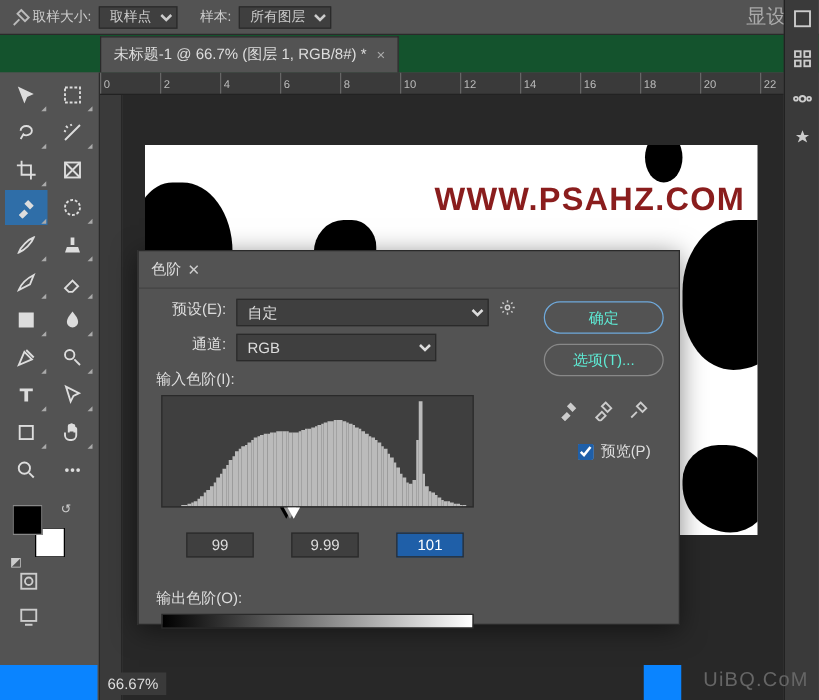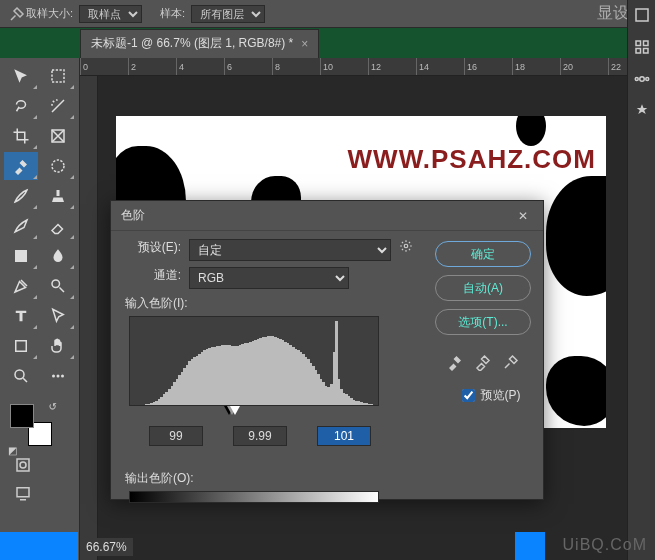--- a/index.html
+++ b/index.html
@@ -36,21 +36,21 @@
 
   .canvas-area { position: absolute; left: 98px; top: 76px; right: 28px; bottom: 0; background: #282828; }
   .doc { position: absolute; left: 18px; top: 40px; width: 490px; height: 312px; background: #fff; overflow: hidden; }
   .blob { position: absolute; background: #000; border-radius: 50%; }
   .watermark { position: absolute; right: 10px; top: 28px; font-size: 26px; font-weight: bold; color: #8a1d1d; letter-spacing: 1px; white-space: nowrap; }
 
   .right-strip { position: absolute; right: 0; top: 0; width: 28px; height: 560px; background: #3a3a3a; border-left: 1px solid #222; display: flex; flex-direction: column; align-items: center; gap: 14px; padding-top: 6px; }
   .right-strip .ic { width: 18px; height: 18px; color: #ccc; }
 
   .dialog { position: absolute; left: 110px; top: 200px; width: 434px; height: 300px; background: #535353; border: 1px solid #2a2a2a; box-shadow: 0 4px 20px rgba(0,0,0,.5); color: #ddd; font-size: 12px; }
-  .dlg-title { height: 30px; display: flex; align-items: center; justify-content: space-between; padding: 0 10px; border-bottom: 1px solid #444; }
+  .dlg-title { height: 30px; display: flex; align-items: center; justify-content: flex-start; padding: 0 10px; border-bottom: 1px solid #444; }
   .dlg-title .close { width: 20px; height: 20px; color: #ccc; display: flex; align-items: center; justify-content: center; cursor: pointer; }
   .dlg-body { display: flex; }
   .dlg-left { flex: 1; padding: 8px 10px 8px 10px; }
   .dlg-right { width: 120px; padding: 10px; display: flex; flex-direction: column; gap: 8px; align-items: center; }
 
   .row { display: flex; gap: 8px; margin-bottom: 6px; }
   .row label { width: 60px; text-align: right; }
   .row select { flex: 1; background: #3f3f3f; color: #ddd; border: 1px solid #2a2a2a; font-size: 12px; padding: 2px 4px; }
 
   .section-label { margin: 4px 0 4px 4px; color: #ddd; }
@@ -450,21 +450,20 @@
       <div class="inputs3">
         <input value="99" style="">
         <input value="9.99" style="">
         <input class="sel" value="101" style="">
       </div>
       <div class="section-label" style="margin-top:24px">输出色阶(O):</div>
       <div class="out-grad"></div>
     </div>
     <div class="dlg-right">
       <button class="ps-btn primary">确定</button>
-      <button class="ps-btn">自动(A)</button>
       <button class="ps-btn">选项(T)...</button>
       <div class="eyedrop-row">
         <span class="ic"><svg viewBox="0 0 24 24" fill="currentColor">
               <path d="M4 20l6-6 4 4-6 6zM14 4l6 6-4 4-6-6z"></path>
             </svg></span>
         <span class="ic"><svg viewBox="0 0 24 24" fill="none" stroke="currentColor" stroke-width="2">
               <path d="M4 20l6-6 4 4-6 6zM14 4l6 6-4 4-6-6z"></path>
             </svg></span>
         <span class="ic"><svg viewBox="0 0 24 24" fill="none" stroke="currentColor" stroke-width="2">
               <path d="M4 20l6-6m4-10l6 6-4 4-6-6z"></path>

